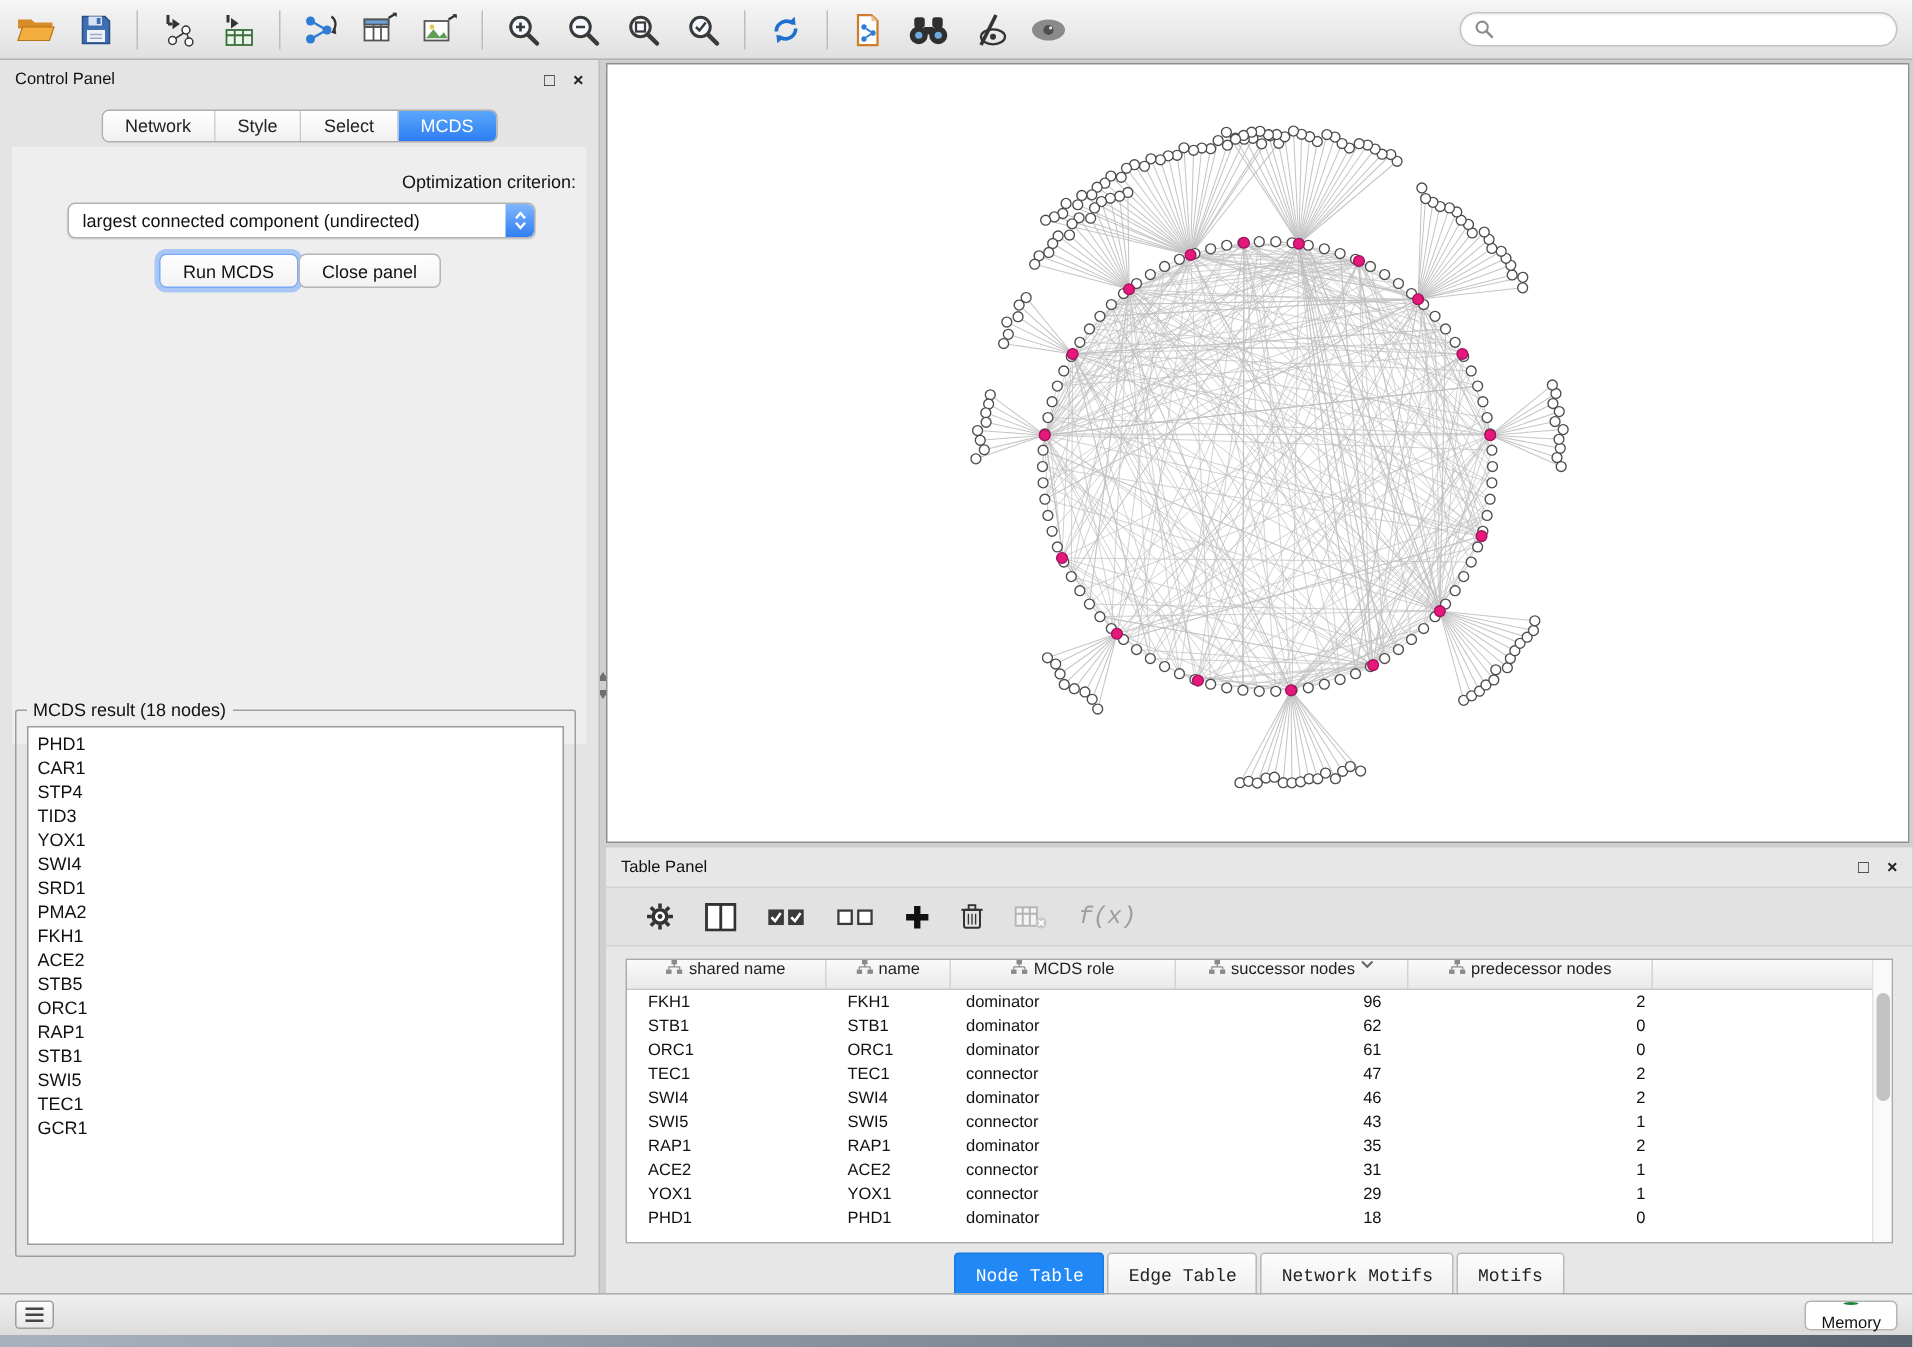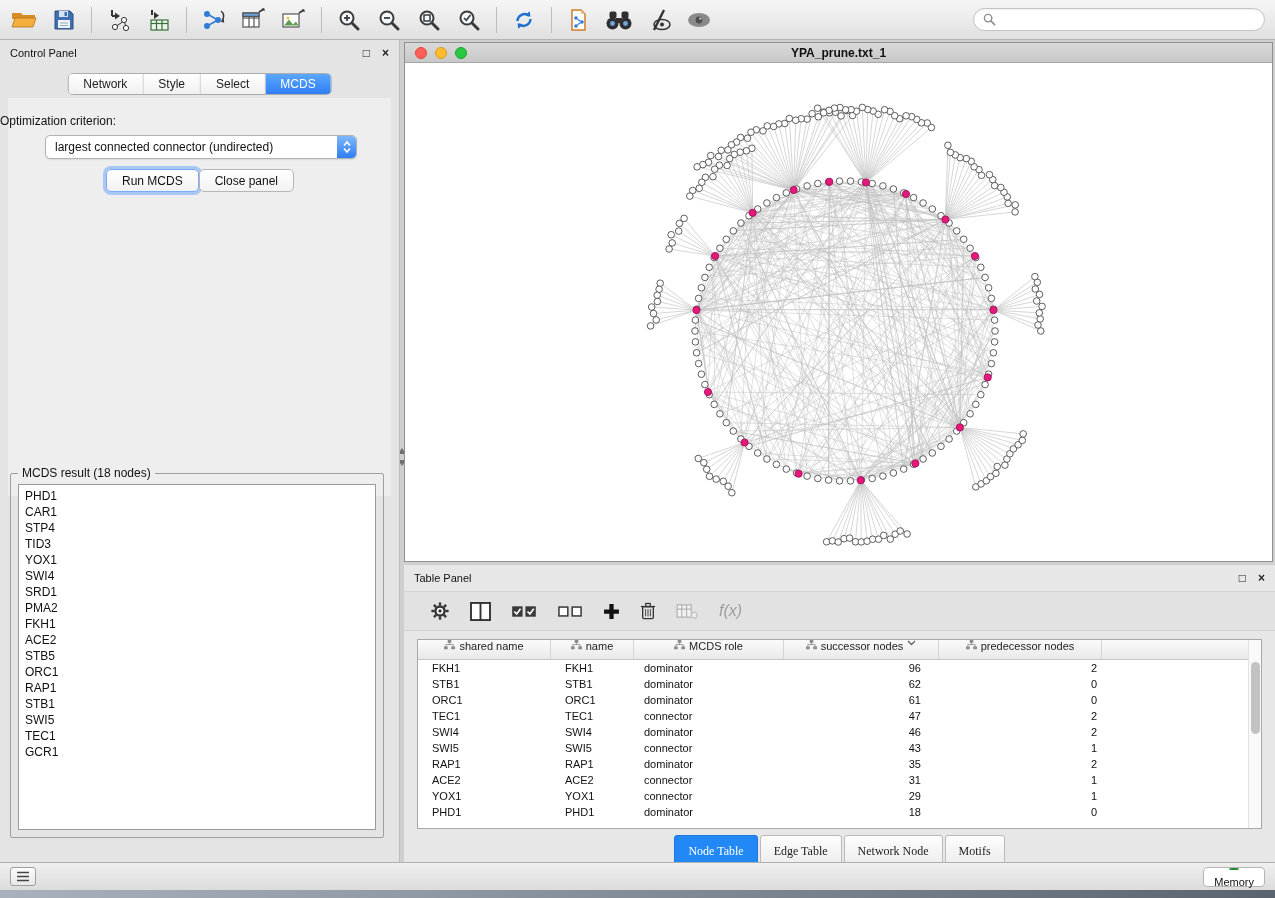--- a/index.html
+++ b/index.html
@@ -34,21 +34,21 @@
   .win-icon { font-size:12px; font-weight:bold; color:#222; line-height:1; cursor:default; }
   .cp-inner { position:absolute; left:8px; right:8px; top:58px; height:398px; background:#eeeeee; }
 
   .cp-tabs { position:absolute; left:50%; transform:translateX(-50%); top:33px; height:22px;
     display:flex; border:1px solid #adadad; border-radius:5px; overflow:hidden; background:#fff; z-index:2; }
   .cp-tab { border:none; outline:none; height:100%; padding:0 15px; font-size:12px; color:#222;
     font-family:"Liberation Sans",sans-serif; background:linear-gradient(#ffffff,#f0f0f0); border-right:1px solid #c8c8c8; }
   .cp-tab:last-child { border-right:none; }
   .cp-tab.active { background:linear-gradient(#5ba7fc,#2e7ef3); color:#fff; }
 
-  .opt-label { position:absolute; left:0; width:384px; top:74px; text-align:left; font-size:12px; }
+  .opt-label { position:absolute; left:0; width:384px; top:74px; text-align:right; font-size:12px; }
   .mac-select { position:absolute; left:45px; top:95px; width:312px; height:24px; background:#fff;
     border:1px solid #b2b2b2; border-radius:5px; display:flex; align-items:center; overflow:hidden;
     box-shadow:0 1px 1px rgba(0,0,0,.08); }
   .mac-select .sel-text { flex:1; font-size:12px; padding-left:9px; white-space:nowrap; }
   .sel-cap { width:19px; height:100%; background:linear-gradient(#7fb7fc,#2f7ef4);
     display:flex; align-items:center; justify-content:center; border-radius:0 4px 4px 0; }
 
   .btn-row { position:absolute; left:0; top:129px; width:400px; display:flex; justify-content:center; }
   .mac-btn { height:23px; padding:0 15px; font-size:12px; color:#111; font-family:"Liberation Sans",sans-serif;
     background:linear-gradient(#ffffff,#f2f2f2); border:1px solid #b6b6b6; border-radius:5px; }
@@ -72,21 +72,21 @@
   .light.green { background:#28c840; border:1px solid #1da22f; }
   .net-title { position:absolute; left:0; right:0; text-align:center; font-size:12px; font-weight:bold; color:#111; }
   #net-svg { display:block; }
 
   
   .table-panel { position:absolute; left:404px; top:565px; width:871px; height:297px; background:#e7e7e7; }
   .tp-toolbar { position:absolute; left:0; right:0; top:26px; height:40px; background:#e2e2e2;
     border-top:1px solid #d2d2d2; border-bottom:1px solid #d2d2d2;
     display:flex; align-items:center; gap:20px; padding-left:26px; }
   .tp-tool { display:flex; align-items:center; justify-content:center; }
-  .fx { font-family:Liberation Sans, sans-serif; font-style:italic; font-size:16px; color:#9d9d9d; }
+  .fx { font-family:Liberation Mono, monospace; font-style:italic; font-size:16px; color:#9d9d9d; }
 
   .table-wrap { position:absolute; left:13px; right:13px; top:74px; height:190px;
     background:#fff; border:1px solid #a9a9a9; overflow:hidden; }
   .thead { display:flex; height:20px; background:linear-gradient(#fafafa,#e9e9e9);
     border-bottom:1px solid #c6c6c6; font-size:11px; color:#222; }
   .hcell { display:flex; align-items:flex-start; justify-content:center; gap:4px;
     border-right:1px solid #d4d4d4; height:100%; }
   .c0{width:133px;} .c1{width:83px;} .c2{width:150px;} .c3{width:155px;} .c4{width:163px;}
   .tbody { position:relative; }
   .trow { display:flex; height:16px; align-items:center; font-size:11px; }
@@ -95,21 +95,21 @@
   .tcell.c1 { padding-left:14px; }
   .tcell.c2 { padding-left:10px; }
   .tcell.c3 { text-align:right; padding-right:18px; }
   .tcell.c4 { text-align:right; padding-right:5px; }
   .vscroll { position:absolute; right:0; top:0; bottom:0; width:13px; background:#fafafa; border-left:1px solid #e2e2e2; }
   .vthumb { position:absolute; top:22px; left:2px; width:9px; height:72px; background:#c2c2c2; border-radius:5px; }
 
   .table-tabs { position:absolute; left:0; right:0; top:270px; display:flex; justify-content:center; gap:2px; }
   .ttab { height:32px; display:flex; align-items:center; padding:0 13px; font-size:12px; color:#222;
     background:linear-gradient(#fdfdfd,#ececec); border:1px solid #b9b9b9; border-radius:3px;
-    font-family:Liberation Serif, serif; }
+    font-family:Liberation Mono, monospace; }
   .ttab.active { background:#2288f5; border-color:#1a78e0; color:#fff; }
 
   
   .status-bar { position:absolute; left:0; top:862px; width:1275px; height:28px;
     background:linear-gradient(#efefef,#dcdcdc); border-top:1px solid #b0b0b0; }
   .menu-btn { position:absolute; left:10px; top:4px; width:26px; height:19px;
     border:1px solid #9e9e9e; border-radius:3px; background:linear-gradient(#fcfcfc,#e8e8e8);
     display:flex; align-items:center; justify-content:center; }
   .memory-btn { position:absolute; right:10px; top:4px; height:20px; padding:0 10px;
     border:1px solid #b5b5b5; border-radius:4px; background:#fff;
@@ -312,21 +312,21 @@
     <div class="cp-tabs">
       <button class="cp-tab">Network</button>
       <button class="cp-tab">Style</button>
       <button class="cp-tab">Select</button>
       <button class="cp-tab active">MCDS</button>
     </div>
 
     <div class="opt-label">Optimization criterion:</div>
 
     <div class="mac-select">
-      <span class="sel-text">largest connected connector (undirected)</span>
+      <span class="sel-text">largest connected component (undirected)</span>
       <span class="sel-cap">
         <svg viewBox="0 0 10 14" width="10" height="14">
           <path d="M2 5.5L5 2l3 3.5" fill="none" stroke="#fff" stroke-width="1.6"></path>
           <path d="M2 8.5L5 12l3-3.5" fill="none" stroke="#fff" stroke-width="1.6"></path>
         </svg>
       </span>
     </div>
 
     <div class="btn-row">
       <button class="mac-btn focused">Run MCDS</button>
@@ -351,28 +351,20 @@
           <div class="result-item">RAP1</div>
           <div class="result-item">STB1</div>
           <div class="result-item">SWI5</div>
           <div class="result-item">TEC1</div>
           <div class="result-item">GCR1</div>
         </div>
     </fieldset>
   </div>
 
   <div class="network-view">
-    <div class="net-titlebar">
-      <span class="net-title">YPA_prune.txt_1</span>
-      <span class="traffic">
-        <span class="light red"></span>
-        <span class="light yellow"></span>
-        <span class="light green"></span>
-      </span>
-    </div>
     <svg id="net-svg" width="867" height="497" viewBox="0 0 867 497">
         <line x1="291.5" y1="247.1" x2="290.0" y2="268.0" stroke="#bfbfbf" stroke-width="0.6" opacity="0.8"></line>
         <line x1="291.5" y1="247.1" x2="304.2" y2="331.7" stroke="#bfbfbf" stroke-width="0.6" opacity="0.8"></line>
         <line x1="291.5" y1="247.1" x2="299.9" y2="214.4" stroke="#bfbfbf" stroke-width="0.6" opacity="0.8"></line>
         <line x1="291.5" y1="247.1" x2="309.2" y2="194.6" stroke="#bfbfbf" stroke-width="0.6" opacity="0.8"></line>
         <line x1="291.5" y1="247.1" x2="412.8" y2="415.5" stroke="#bfbfbf" stroke-width="0.6" opacity="0.8"></line>
         <line x1="291.5" y1="247.1" x2="589.6" y2="257.1" stroke="#bfbfbf" stroke-width="0.6" opacity="0.8"></line>
         <line x1="291.5" y1="247.1" x2="527.3" y2="146.0" stroke="#bfbfbf" stroke-width="0.6" opacity="0.8"></line>
         <line x1="291.5" y1="247.1" x2="321.3" y2="176.3" stroke="#bfbfbf" stroke-width="0.6" opacity="0.8"></line>
         <line x1="291.5" y1="247.1" x2="518.1" y2="140.0" stroke="#bfbfbf" stroke-width="0.6" opacity="0.8"></line>
@@ -1343,21 +1335,21 @@
           </div>
         </div>
       <div class="vscroll">
         <div class="vthumb"></div>
       </div>
     </div>
 
     <div class="table-tabs">
       <button class="ttab active">Node Table</button>
       <button class="ttab">Edge Table</button>
-      <button class="ttab">Network Node</button>
+      <button class="ttab">Network Motifs</button>
       <button class="ttab">Motifs</button>
     </div>
   </div>
 
   <div class="status-bar">
     <div class="menu-btn">
       <svg viewBox="0 0 14 11" width="14" height="11">
         <path d="M1 1.5h12M1 5.5h12M1 9.5h12" stroke="#444" stroke-width="1.6"></path>
       </svg>
     </div>

